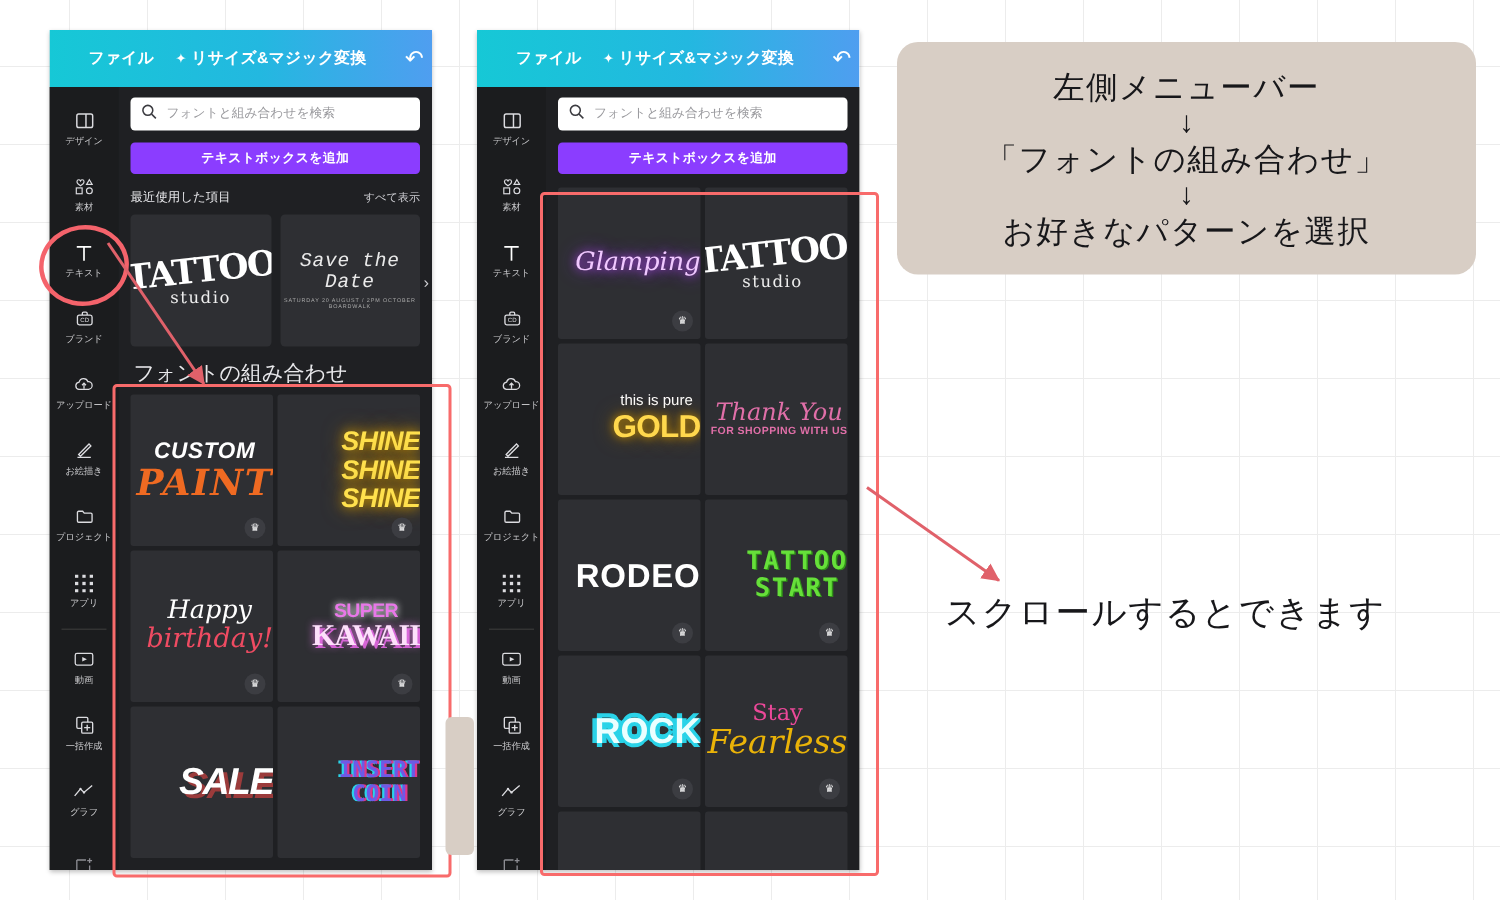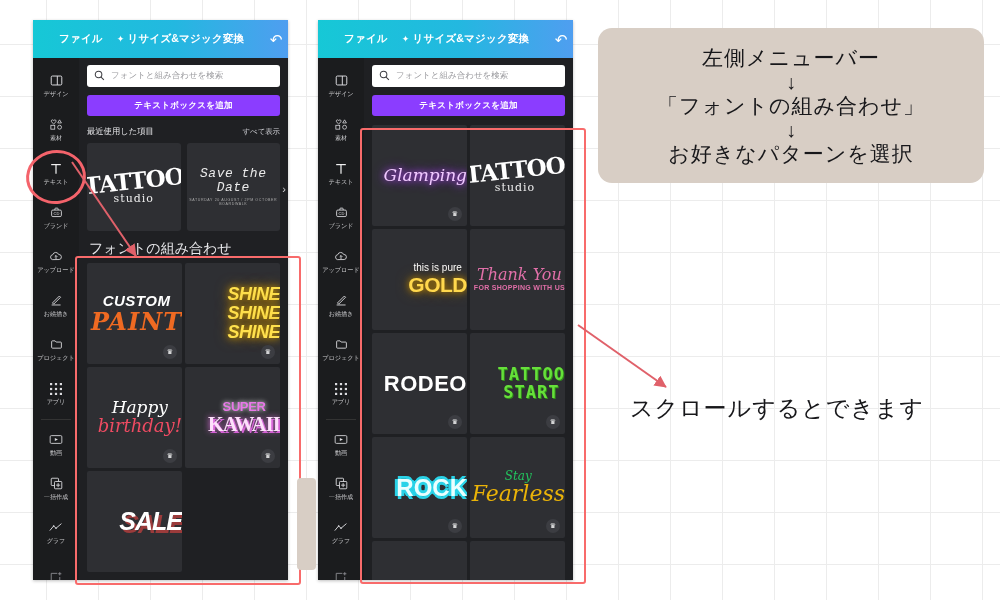--- a/index.html
+++ b/index.html
@@ -123,21 +123,21 @@
   .t-pure{font-family:"Liberation Sans",sans-serif;font-size:10px;color:#fff;}
   .t-gold{font-family:"Liberation Sans",sans-serif;font-weight:bold;font-size:21px;color:#ffd84d;
     text-shadow:0 0 6px #c78f00,0 0 13px #8a6000;letter-spacing:-.5px;}
   .t-thank{font-family:"DejaVu Serif",serif;font-style:italic;font-size:16px;color:#e06fa8;}
   .t-thanksub{font-family:"Liberation Sans",sans-serif;font-weight:bold;font-size:7px;color:#e06fa8;letter-spacing:.3px;}
   .t-rodeo{font-family:"Liberation Sans",sans-serif;font-weight:bold;font-size:22px;color:#fff;letter-spacing:.5px;}
   .t-press{font-family:"DejaVu Sans Mono",monospace;font-weight:bold;font-size:17px;color:#66e03a;
     letter-spacing:1px;text-shadow:1px 1px 0 #2f8f18;}
   .t-rock{font-family:"Liberation Sans",sans-serif;font-weight:bold;font-size:24px;color:#eaffff;
     text-shadow:0 0 2px #2ad3e8,3px 0 0 #2ad3e8,-3px 0 0 #2ad3e8,0 3px 0 #2ad3e8,0 -3px 0 #2ad3e8;}
-  .t-stay{font-family:"DejaVu Serif",serif;font-style:italic;font-size:12px;color:#22c55e;}
+  .t-stay{font-family:"DejaVu Serif",serif;font-size:15px;color:#ec4899;}
   .t-fearless{font-family:"DejaVu Serif",serif;font-style:italic;font-size:22px;color:#eab308;}
   .t-sale2{font-family:"Liberation Sans",sans-serif;font-weight:bold;font-size:25px;color:#ffd400;letter-spacing:-.5px;}
   .t-me{font-family:"Liberation Sans",sans-serif;font-weight:bold;font-size:27px;color:#fff;
     text-shadow:2px 0 0 #2ad3e8,-2px 0 0 #e0348a;letter-spacing:-1px;}
   .stack span{display:block;}
 </style>
 </head>
 <body>
 
 <div id="grid-bg"></div>
@@ -346,20 +346,26 @@
         <div class="cell">
           <div class="t stack">
             <span class="t-super">SUPER</span>
             <span class="t-kawaii">KAWAII</span>
           </div>
           <span class="crown">♛</span>
         </div>
         <div class="cell">
           <div class="t"><span class="t-sale">SALE</span></div>
         </div>
+        <div class="cell">
+          <div class="t stack">
+            <span class="t-insert">INSERT</span>
+            <span class="t-insert">COIN</span>
+          </div>
+        </div>
       </div>
     </div>
   </div>
 </div>
 
 <div class="panel" id="panel-2">
   <div class="topbar">
     <div class="tb-ham">
         <i></i>
         <i></i>

